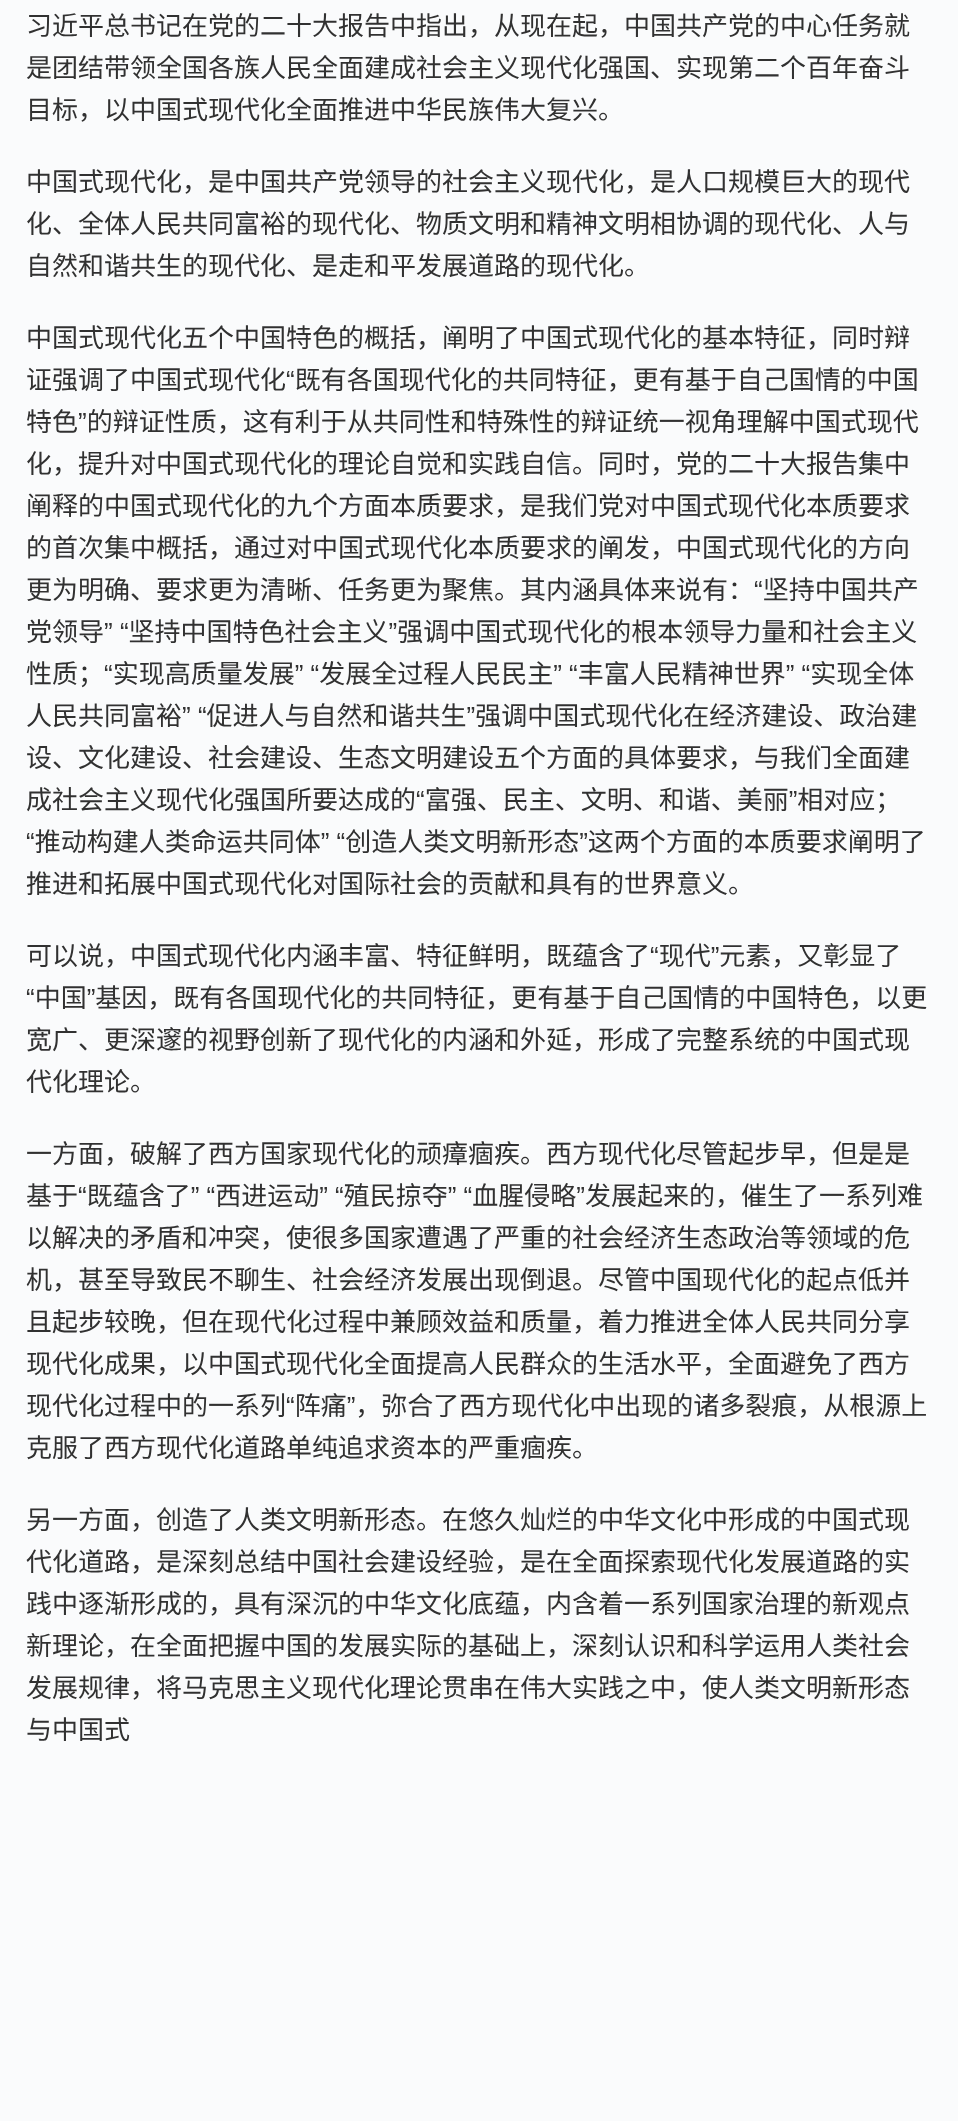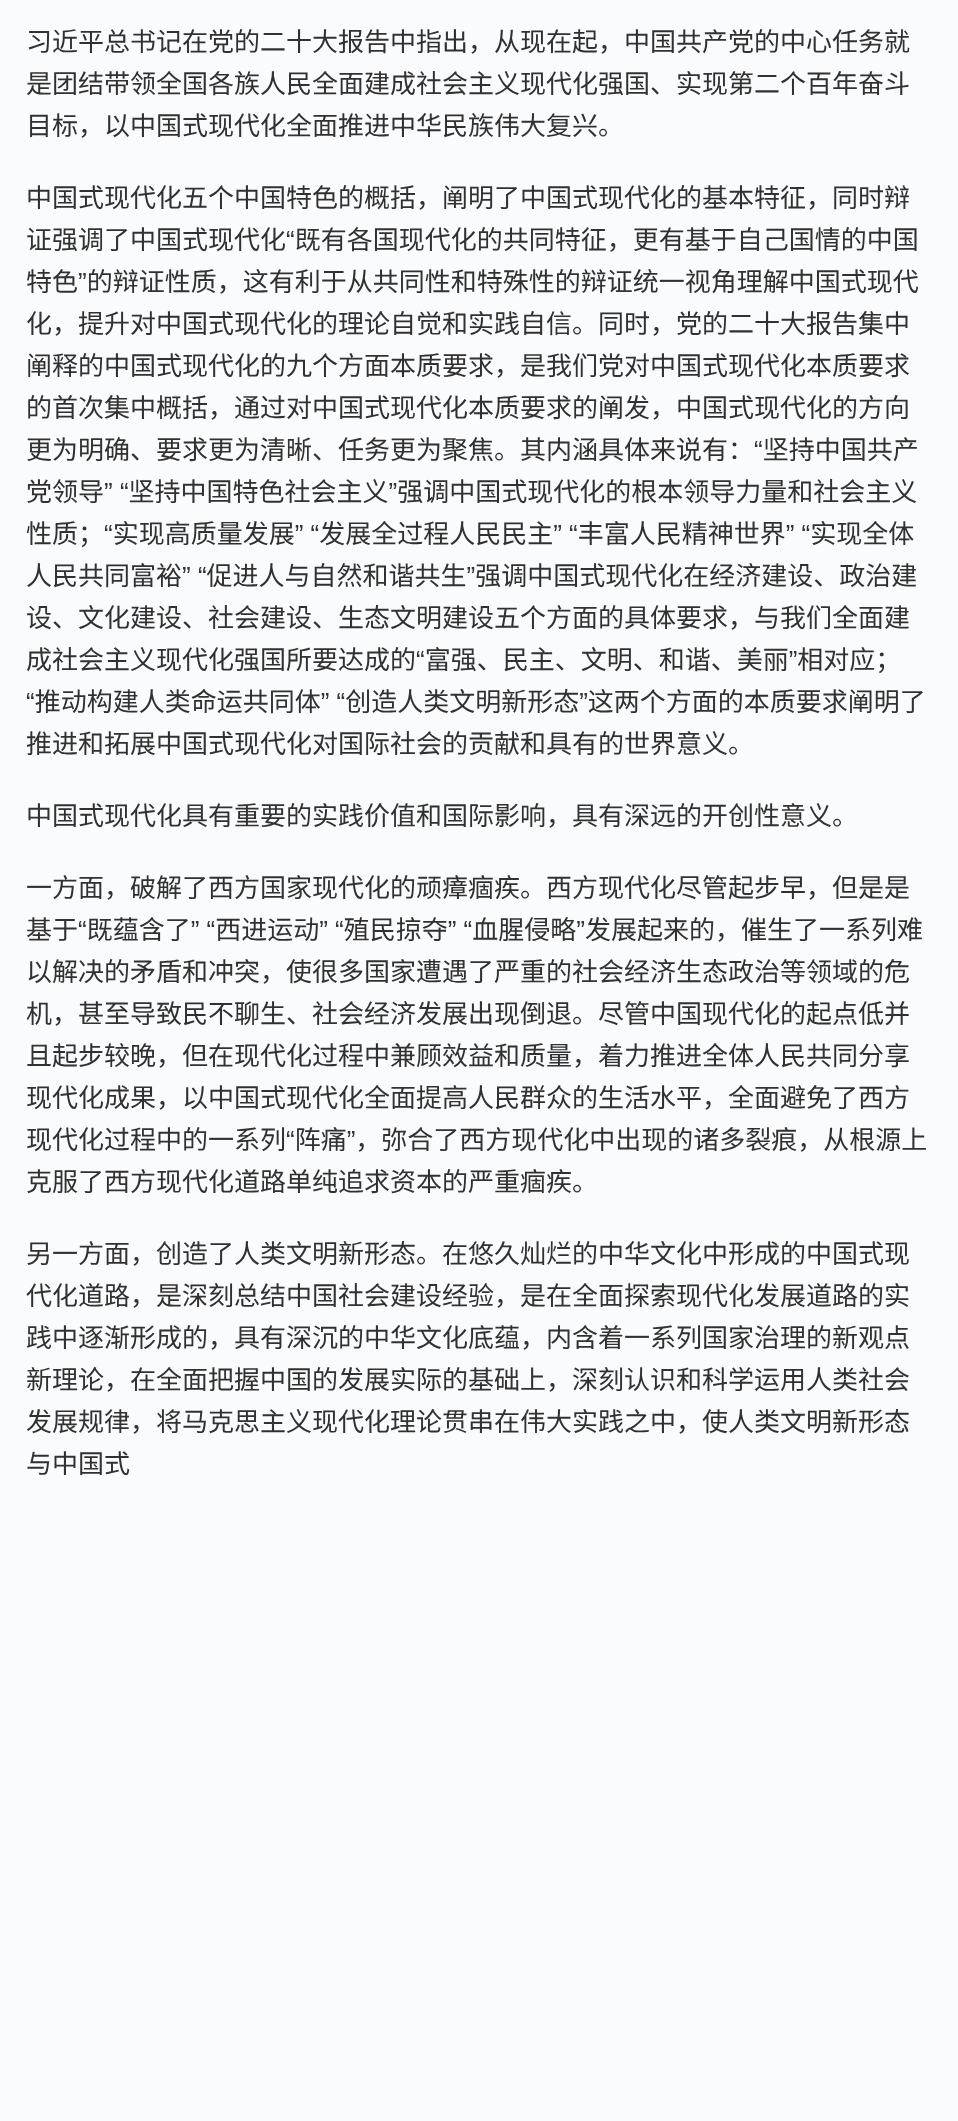--- a/index.html
+++ b/index.html
@@ -13,27 +13,28 @@
     font-family: "Liberation Sans", "DejaVu Sans", sans-serif;
   }
   .article-body {
     padding: 5px 24px 0 26px;
     font-size: 26px;
     line-height: 42px;
     text-align: left;
     letter-spacing: 0;
   }
   .article-body p {
-    margin: 16px 0 30px 0;
+    margin: 0 0 30px 0;
     word-break: break-all;
     overflow-wrap: break-word;
   }
 </style>
 </head>
 <body style="background: rgb(250, 251, 252); color: rgb(49, 49, 49);">
 
 <main class="article-body">
   <p>习近平总书记在党的二十大报告中指出，从现在起，中国共产党的中心任务就是团结带领全国各族人民全面建成社会主义现代化强国、实现第二个百年奋斗目标，以中国式现代化全面推进中华民族伟大复兴。</p>
+  <p>中国式现代化，是中国共产党领导的社会主义现代化，是人口规模巨大的现代化、全体人民共同富裕的现代化、物质文明和精神文明相协调的现代化、人与自然和谐共生的现代化、是走和平发展道路的现代化。</p>
   <p>中国式现代化五个中国特色的概括，阐明了中国式现代化的基本特征，同时辩证强调了中国式现代化“既有各国现代化的共同特征，更有基于自己国情的中国特色”的辩证性质，这有利于从共同性和特殊性的辩证统一视角理解中国式现代化，提升对中国式现代化的理论自觉和实践自信。同时，党的二十大报告集中阐释的中国式现代化的九个方面本质要求，是我们党对中国式现代化本质要求的首次集中概括，通过对中国式现代化本质要求的阐发，中国式现代化的方向更为明确、要求更为清晰、任务更为聚焦。其内涵具体来说有：“坚持中国共产党领导” “坚持中国特色社会主义”强调中国式现代化的根本领导力量和社会主义性质；“实现高质量发展” “发展全过程人民民主” “丰富人民精神世界” “实现全体人民共同富裕” “促进人与自然和谐共生”强调中国式现代化在经济建设、政治建设、文化建设、社会建设、生态文明建设五个方面的具体要求，与我们全面建成社会主义现代化强国所要达成的“富强、民主、文明、和谐、美丽”相对应；“推动构建人类命运共同体” “创造人类文明新形态”这两个方面的本质要求阐明了推进和拓展中国式现代化对国际社会的贡献和具有的世界意义。</p>
-  <p>中国式现代化具有重要的实践价值和国际影响，具有深远的开创性意义。</p>
+  <p>可以说，中国式现代化内涵丰富、特征鲜明，既蕴含了“现代”元素，又彰显了“中国”基因，既有各国现代化的共同特征，更有基于自己国情的中国特色，以更宽广、更深邃的视野创新了现代化的内涵和外延，形成了完整系统的中国式现代化理论。</p>
   <p>一方面，破解了西方国家现代化的顽瘴痼疾。西方现代化尽管起步早，但是是基于“既蕴含了” “西进运动” “殖民掠夺” “血腥侵略”发展起来的，催生了一系列难以解决的矛盾和冲突，使很多国家遭遇了严重的社会经济生态政治等领域的危机，甚至导致民不聊生、社会经济发展出现倒退。尽管中国现代化的起点低并且起步较晚，但在现代化过程中兼顾效益和质量，着力推进全体人民共同分享现代化成果，以中国式现代化全面提高人民群众的生活水平，全面避免了西方现代化过程中的一系列“阵痛”，弥合了西方现代化中出现的诸多裂痕，从根源上克服了西方现代化道路单纯追求资本的严重痼疾。</p>
   <p>另一方面，创造了人类文明新形态。在悠久灿烂的中华文化中形成的中国式现代化道路，是深刻总结中国社会建设经验，是在全面探索现代化发展道路的实践中逐渐形成的，具有深沉的中华文化底蕴，内含着一系列国家治理的新观点新理论，在全面把握中国的发展实际的基础上，深刻认识和科学运用人类社会发展规律，将马克思主义现代化理论贯串在伟大实践之中，使人类文明新形态与中国式</p>
 </main>
 
 </body></html>

